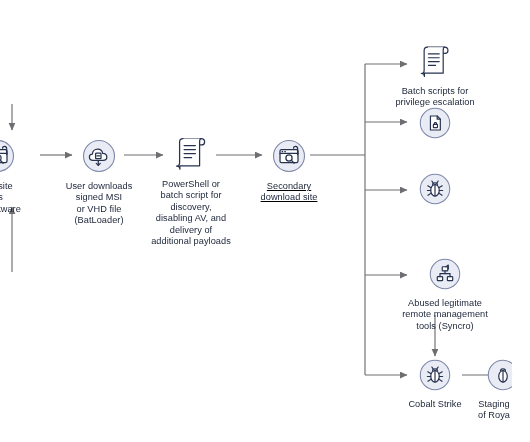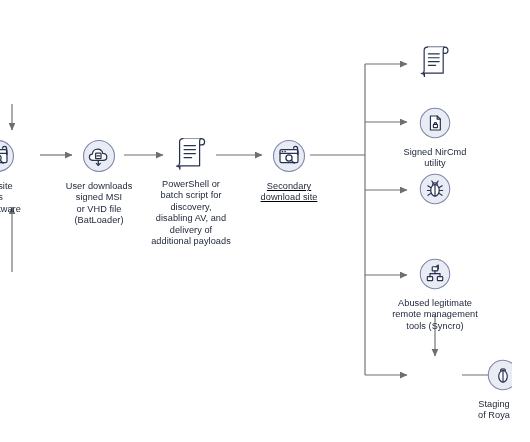--- a/index.html
+++ b/index.html
@@ -165,67 +165,81 @@
         <path d="M14,6.5 L32,6.5 C34.4,6.5 35.6,8 35.6,9.9 C35.6,11.8 34.3,12.9 32.6,12.9 L30.6,12.9" class="paper"></path>
         <path d="M14,6.5 C11.8,6.5 10.6,8.1 10.6,10 L10.6,30.6 C10.6,32.8 9.2,34.1 7.6,34.1
                  C9.4,34.1 10.9,35.3 10.9,37.2 L10.9,33.8 L30.6,33.8 C30.6,33.8 30.6,12.9 30.6,9.9
                  C30.6,8 31.2,6.5 32,6.5" class="paper"></path>
         <path d="M15.1,13.6 L26.4,13.6" class="ink"></path>
         <path d="M15.1,17.6 L26.4,17.6" class="ink"></path>
         <path d="M15.1,21.6 L26.4,21.6" class="ink"></path>
         <path d="M15.1,25.6 L22.6,25.6" class="ink"></path>
       </svg>
     </span>
+    <span class="caption">Batch scripts for
+privilege escalation</span>
   </div>
 
   <div class="node" style="left:385px;top:104px;width:100px;">
     <span class="glyph">
       <svg width="38" height="38" viewBox="0 0 40 40">
         <circle cx="20" cy="20" r="15.5" class="circ-bg"></circle>
         <path d="M15.2,12.6 L22.3,12.6 L25.6,15.9 L25.6,27.4 L15.2,27.4 Z" class="paper"></path>
         <path d="M22.3,12.6 L22.3,16 L25.6,16" class="ink"></path>
         <rect x="18.3" y="21.5" width="4.3" height="3.4" rx="0.5" class="paper"></rect>
         <path d="M19.3,21.5 L19.3,20.3 C19.3,19.2 21.6,19.2 21.6,20.3 L21.6,21.5" class="ink"></path>
       </svg>
     </span>
-    <span class="caption">Signed NirCmd
-utility</span>
   </div>
 
   <div class="node" style="left:377px;top:170px;width:116px;">
     <span class="glyph">
       <svg width="38" height="38" viewBox="0 0 40 40">
         <circle cx="20" cy="20" r="15.5" class="circ-bg"></circle>
         <ellipse cx="20" cy="21.4" rx="4.5" ry="6.1" class="paper"></ellipse>
         <path d="M17.5,15.6 C17.5,13 22.5,13 22.5,15.6" class="ink"></path>
         <path d="M18,13.5 L16.7,11.6 M22,13.5 L23.3,11.6" class="ink"></path>
         <path d="M20,15.4 L20,27.4" class="ink"></path>
         <path d="M15.5,18.4 L12.4,16.6 M15.5,21.6 L12,21.6 M15.6,24.6 L12.6,26.6" class="ink"></path>
         <path d="M24.5,18.4 L27.6,16.6 M24.5,21.6 L28,21.6 M24.4,24.6 L27.4,26.6" class="ink"></path>
       </svg>
     </span>
   </div>
 
-  <div class="node" style="left:378px;top:255px;width:114px;">
+  <div class="node" style="left:388px;top:255px;width:114px;">
     <span class="glyph">
       <svg width="38" height="38" viewBox="0 0 40 40">
         <circle cx="20" cy="20" r="15.5" class="circ-bg"></circle>
         <rect x="17.1" y="12.4" width="5.8" height="4.3" rx="0.7" class="paper"></rect>
         <path d="M21.1,12.4 L23.5,10.6 L23.5,14.7" class="ink"></path>
         <rect x="11.9" y="22.7" width="5.6" height="4.2" rx="0.7" class="paper"></rect>
         <rect x="22.5" y="22.7" width="5.6" height="4.2" rx="0.7" class="paper"></rect>
         <path d="M20,16.7 L20,19.6" class="ink"></path>
         <path d="M14.7,22.7 L14.7,19.6 L25.3,19.6 L25.3,22.7" class="ink"></path>
       </svg>
     </span>
     <span class="caption">Abused legitimate
 remote management
 tools (Syncro)</span>
   </div>
 
+  <div class="node" style="left:396px;top:356px;width:78px;">
+    <span class="glyph">
+      <svg width="38" height="38" viewBox="0 0 40 40">
+        <circle cx="20" cy="20" r="15.5" class="circ-bg"></circle>
+        <ellipse cx="20" cy="21.4" rx="4.5" ry="6.1" class="paper"></ellipse>
+        <path d="M17.5,15.6 C17.5,13 22.5,13 22.5,15.6" class="ink"></path>
+        <path d="M18,13.5 L16.7,11.6 M22,13.5 L23.3,11.6" class="ink"></path>
+        <path d="M20,15.4 L20,27.4" class="ink"></path>
+        <path d="M15.5,18.4 L12.4,16.6 M15.5,21.6 L12,21.6 M15.6,24.6 L12.6,26.6" class="ink"></path>
+        <path d="M24.5,18.4 L27.6,16.6 M24.5,21.6 L28,21.6 M24.4,24.6 L27.4,26.6" class="ink"></path>
+      </svg>
+    </span>
+    <span class="caption">Cobalt Strike</span>
+  </div>
 
   <div class="node clipped" style="left:476px;top:356px;width:36px;">
     <span class="glyph" style="margin-left:18px;">
       <svg width="38" height="38" viewBox="0 0 40 40">
         <circle cx="20" cy="20" r="15.5" class="circ-bg"></circle>
         <ellipse cx="20" cy="21.4" rx="4.5" ry="6.1" class="paper"></ellipse>
         <path d="M17.5,15.6 C17.5,13 22.5,13 22.5,15.6" class="ink"></path>
         <path d="M20,15.4 L20,27.4" class="ink"></path>
       </svg>
     </span>

